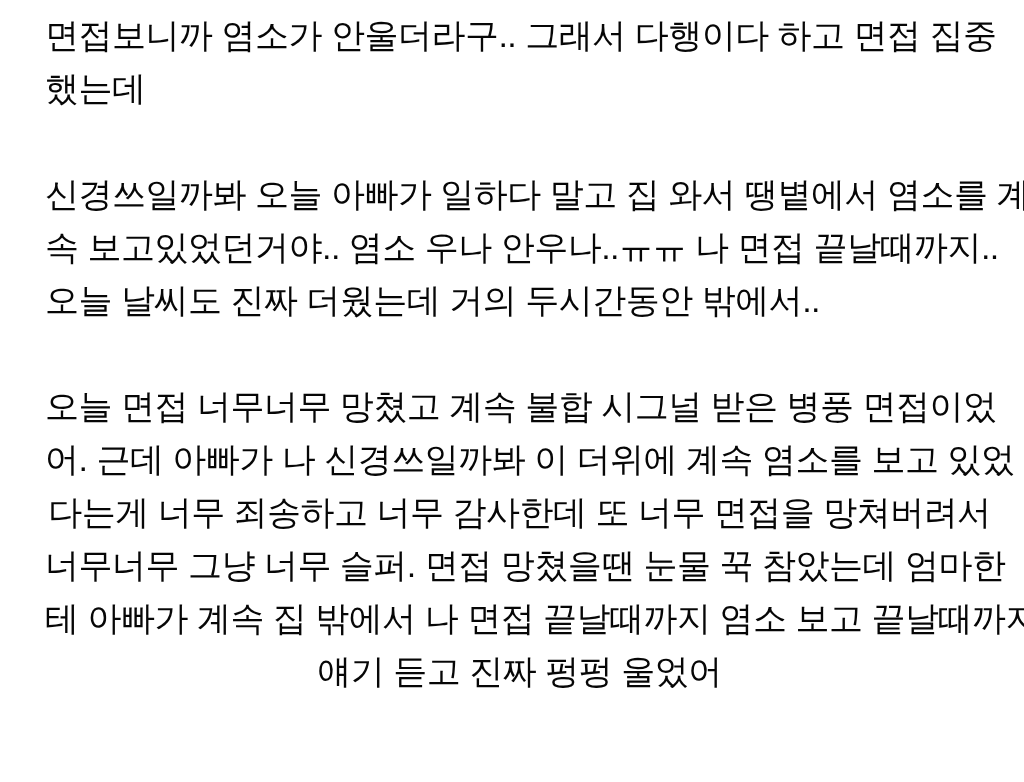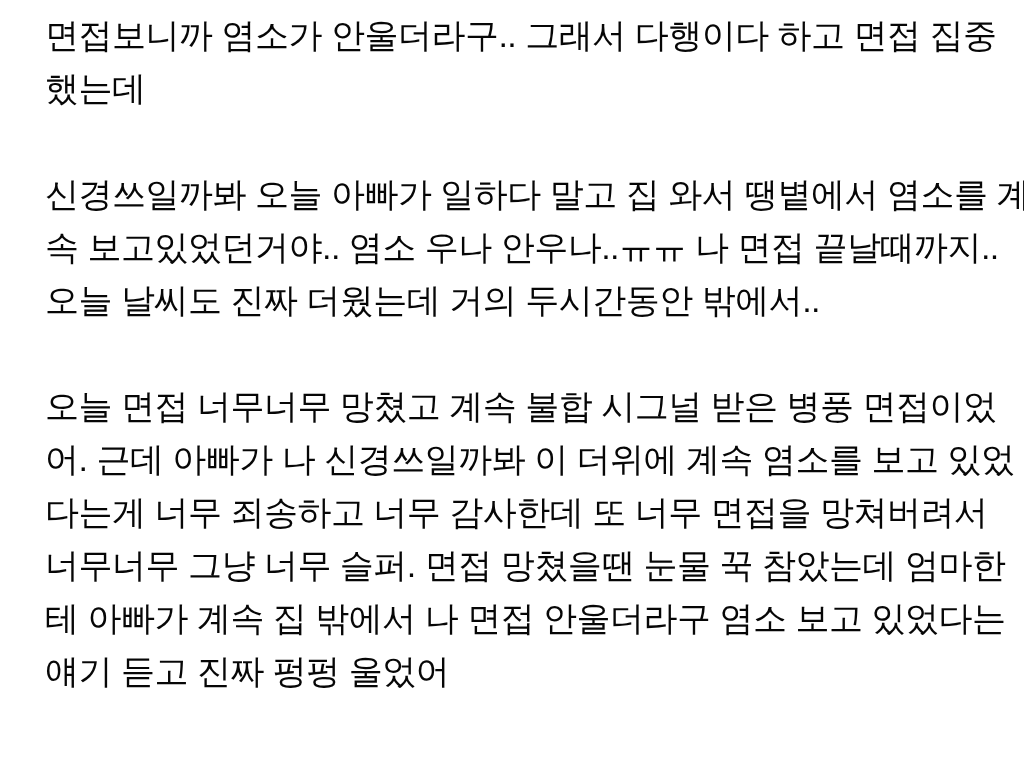--- a/index.html
+++ b/index.html
@@ -21,20 +21,21 @@
     font-weight: 400;
     line-height: 53px;
     letter-spacing: -0.5px;
     color: #060606;
   }
   .paragraph {
     margin: 0 0 53px 0;
   }
   .paragraph:last-child {
     margin-bottom: 16px;
+    text-align: center;
   }
   .line {
     white-space: nowrap;
     min-height: 53px;
   }
 </style>
 </head>
 <body style="background: rgb(255, 255, 255);">
 
 <div class="post" style="color: rgb(6, 6, 6);">
@@ -45,16 +46,16 @@
     <div class="paragraph">
       <div class="line">신경쓰일까봐 오늘 아빠가 일하다 말고 집 와서 땡볕에서 염소를 계</div>
       <div class="line">속 보고있었던거야.. 염소 우나 안우나..ㅠㅠ 나 면접 끝날때까지..</div>
       <div class="line">오늘 날씨도 진짜 더웠는데 거의 두시간동안 밖에서..</div>
     </div>
     <div class="paragraph">
       <div class="line">오늘 면접 너무너무 망쳤고 계속 불합 시그널 받은 병풍 면접이었</div>
       <div class="line">어. 근데 아빠가 나 신경쓰일까봐 이 더위에 계속 염소를 보고 있었</div>
       <div class="line">다는게 너무 죄송하고 너무 감사한데 또 너무 면접을 망쳐버려서</div>
       <div class="line">너무너무 그냥 너무 슬퍼. 면접 망쳤을땐 눈물 꾹 참았는데 엄마한</div>
-      <div class="line">테 아빠가 계속 집 밖에서 나 면접 안울더라구 염소 보고 있었다는</div>
+      <div class="line">테 아빠가 계속 집 밖에서 나 면접 끝날때까지 염소 보고 끝날때까지</div>
       <div class="line">얘기 듣고 진짜 펑펑 울었어</div>
     </div>
   </div>
 
 </body></html>

